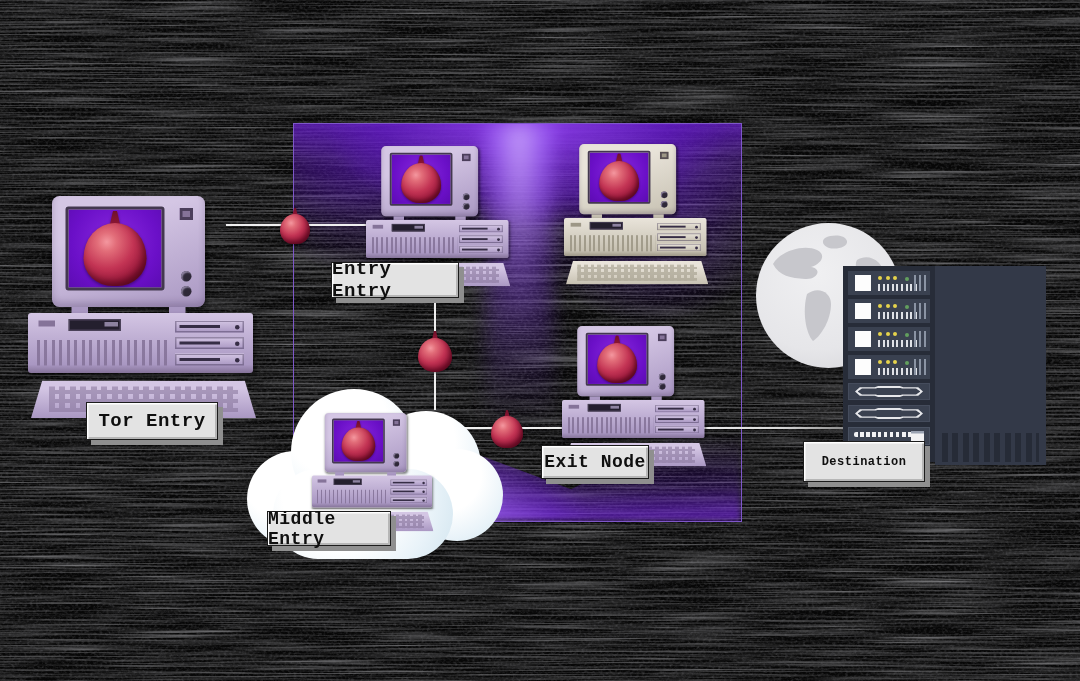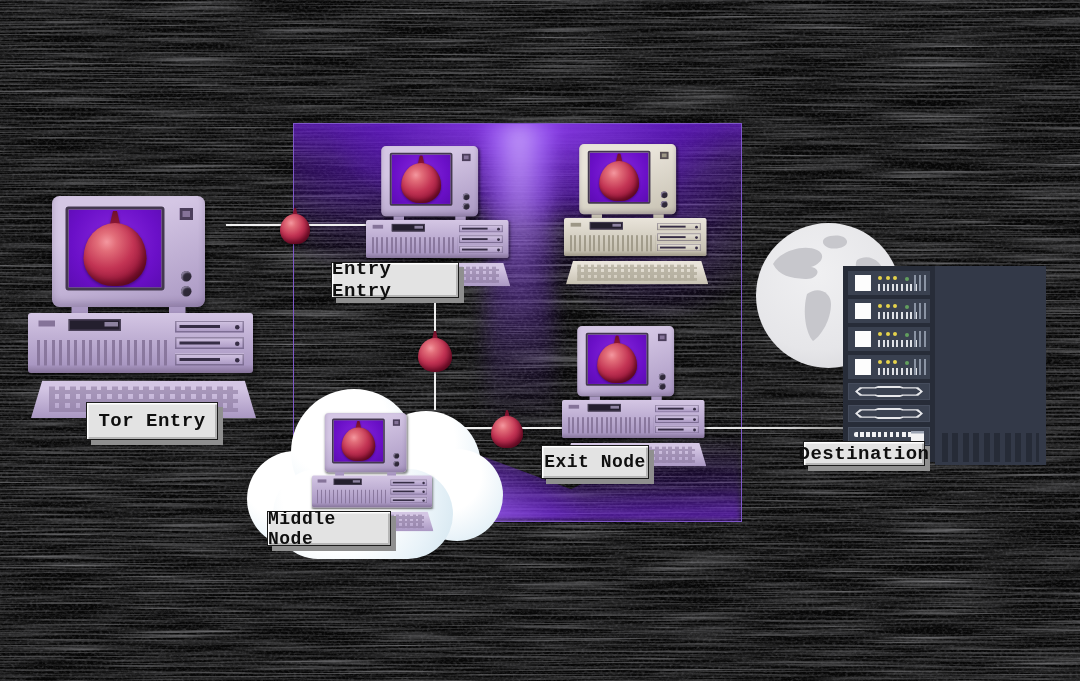--- a/index.html
+++ b/index.html
@@ -410,17 +410,17 @@
       <i class="sprout"></i>
       <i class="bulb"></i>
     </span>
   <span class="onion free-onion" style="--s:32px; left:491px; top:410px;">
       <i class="sprout"></i>
       <i class="bulb"></i>
     </span>
 
   <div class="tag" style="left:86px;  top:402px; width:132px; height:38px;">Tor Entry</div>
   <div class="tag" style="left:331px; top:262px; width:128px; height:36px;">Entry Entry</div>
-  <div class="tag" style="left:267px; top:511px; width:124px; height:35px; font-size:18px;">Middle Node</div>
+  <div class="tag" style="left:267px; top:511px; width:124px; height:35px; font-size:18px;">Middle Entry</div>
   <div class="tag" style="left:541px; top:445px; width:108px; height:34px; font-size:18px;">Exit Node</div>
-  <div class="tag" style="left:803px; top:441px; width:122px; height:25px; font-size:19px;">Destination</div>
+  <div class="tag" style="left:803px; top:441px; width:122px; height:41px; font-size:12px;">Destination</div>
 
 </div>
 
 </body></html>

